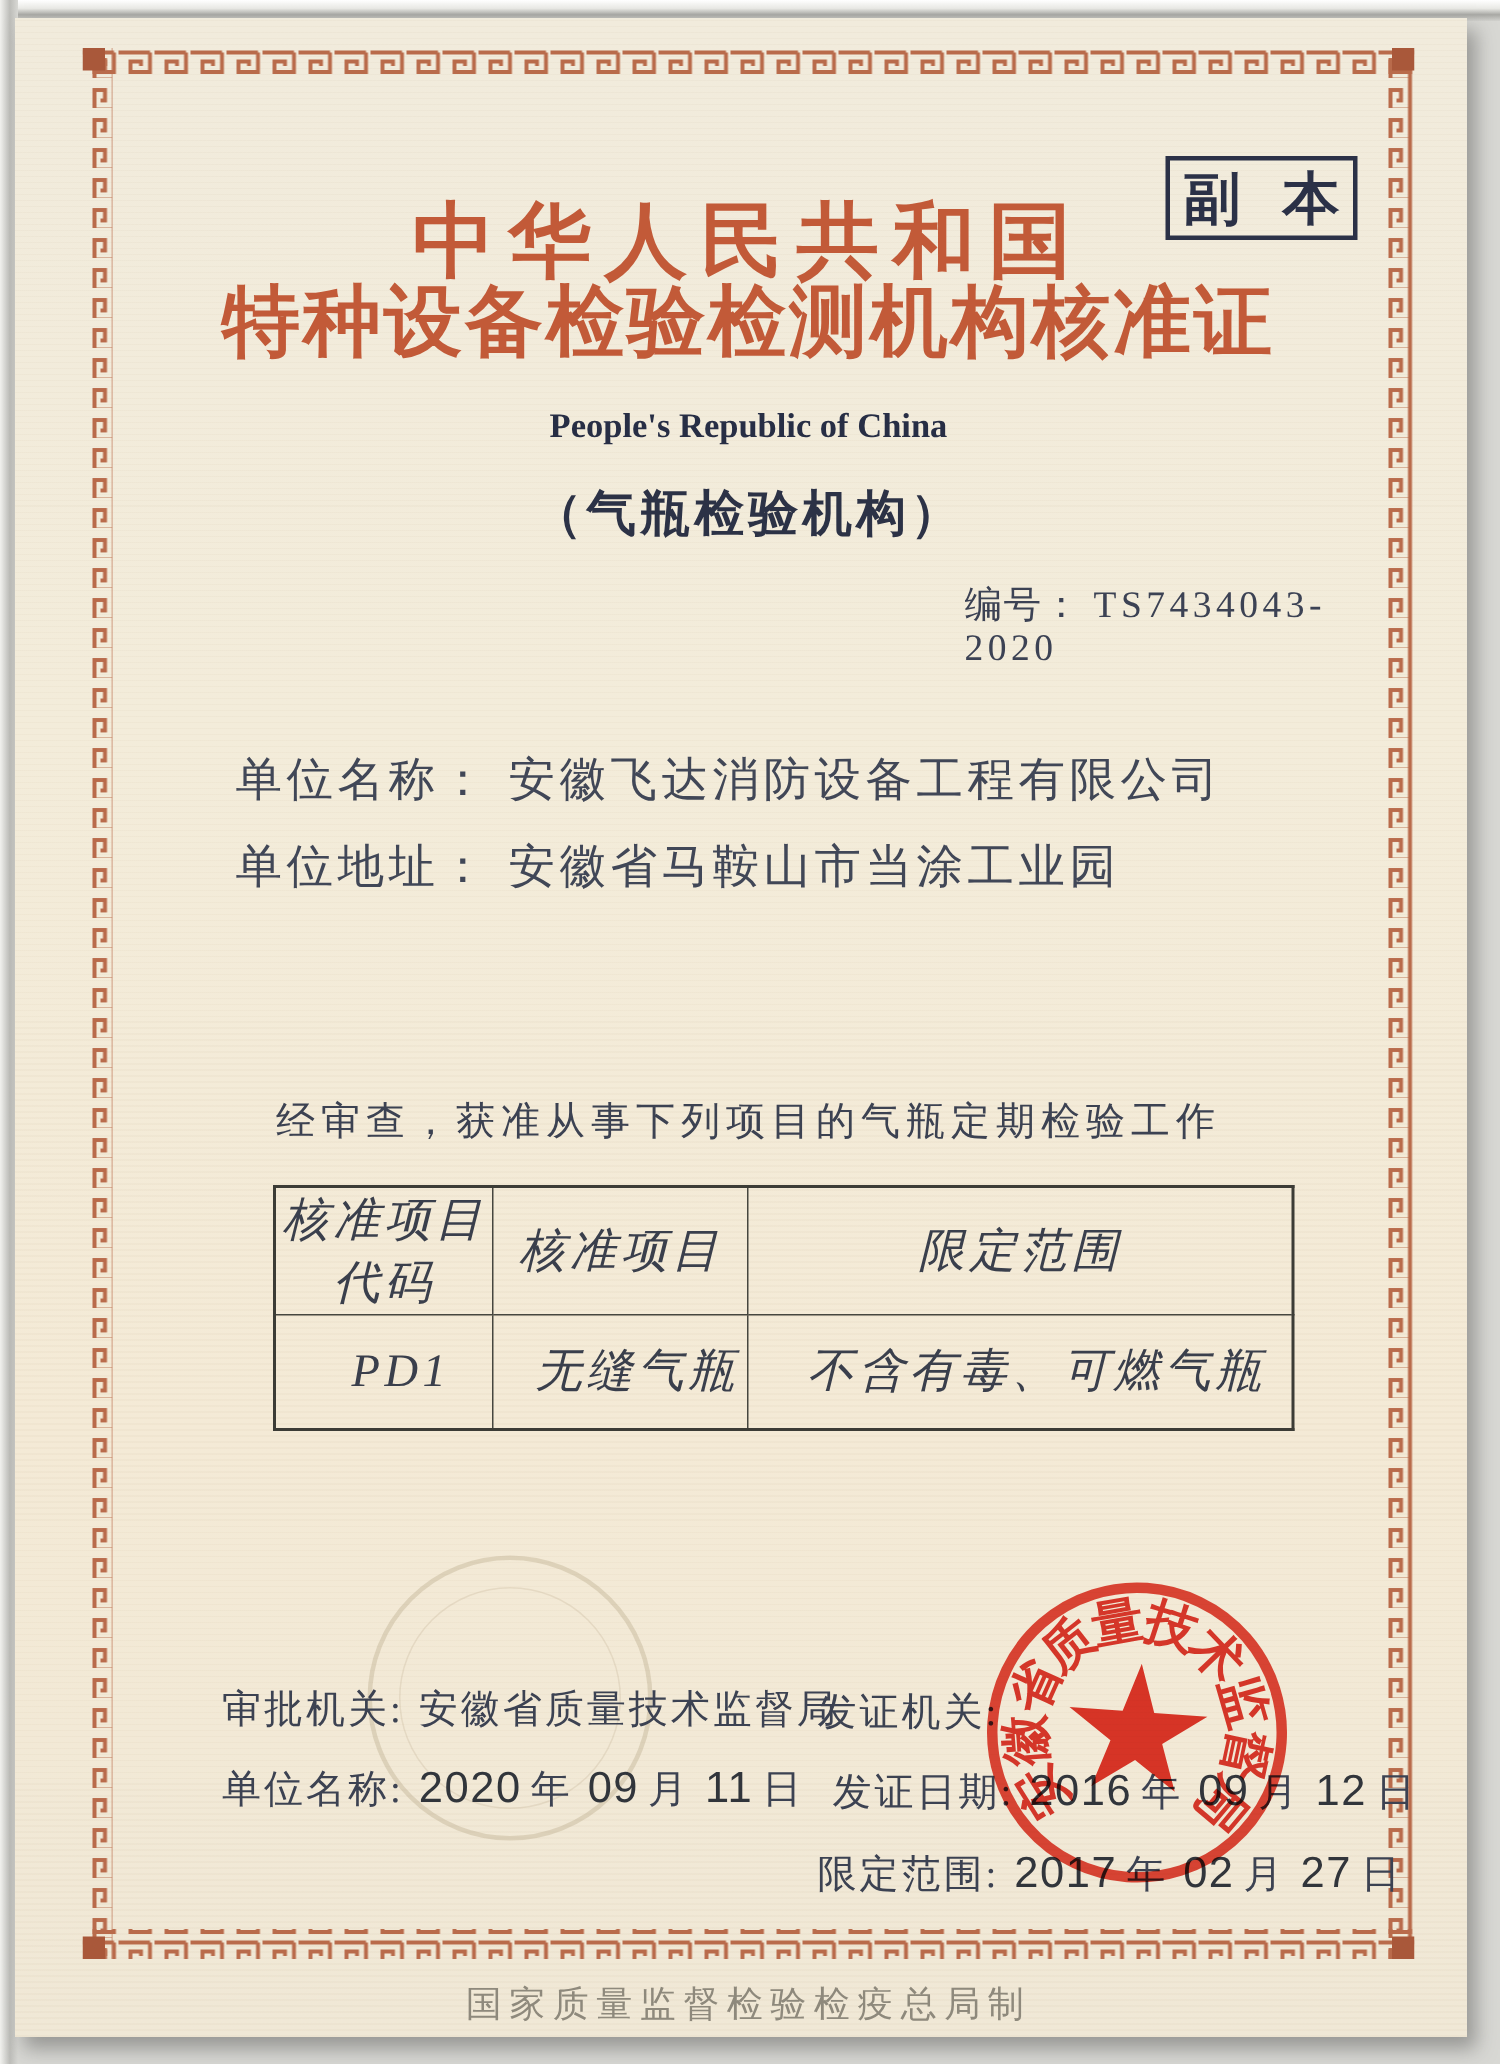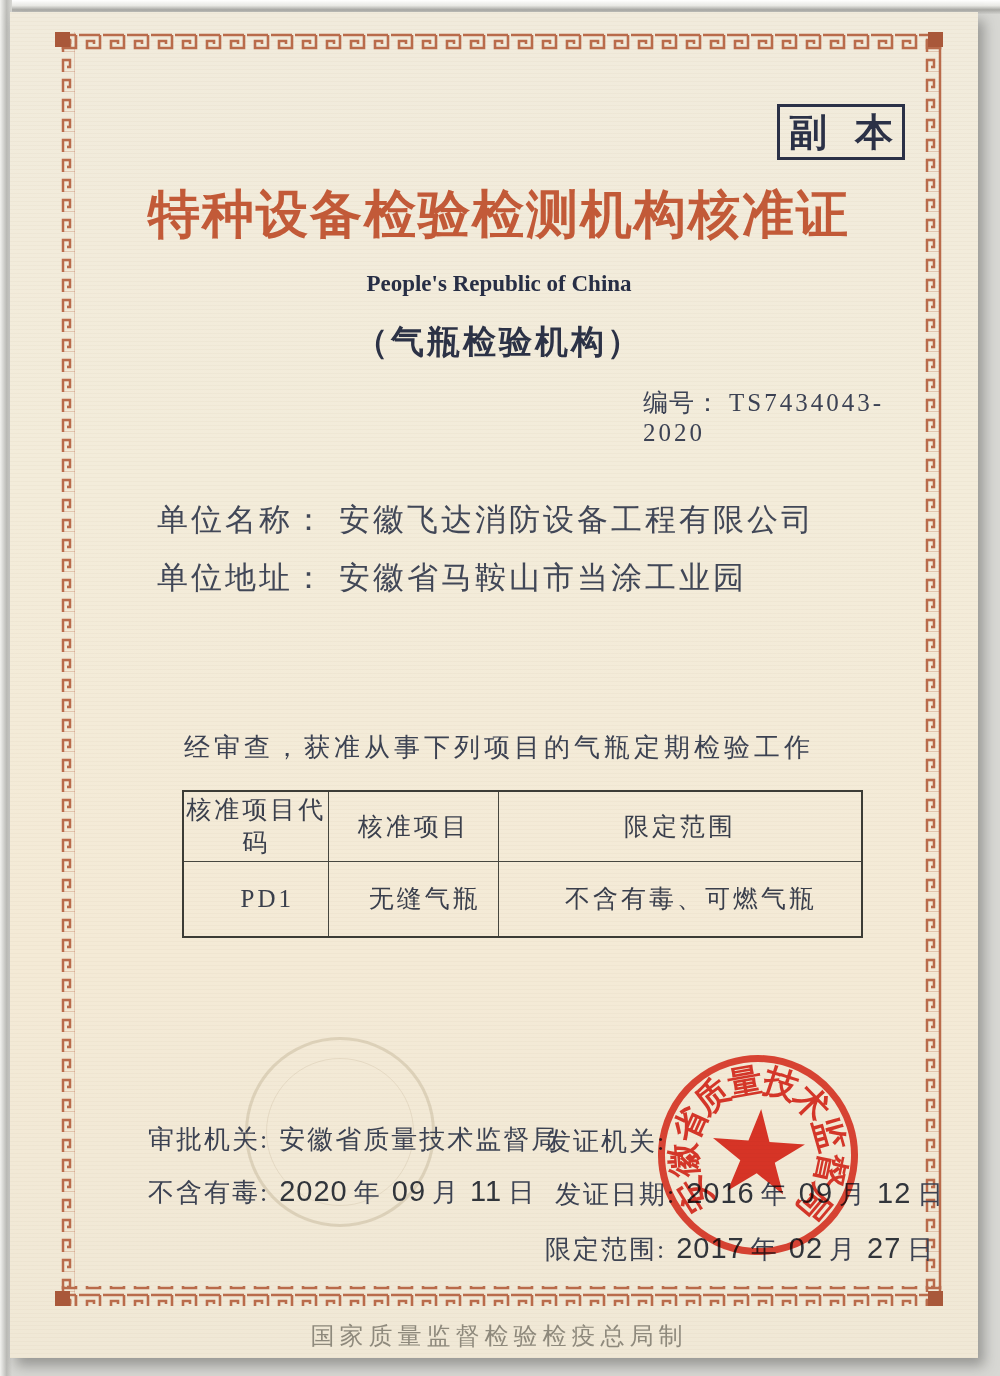--- a/index.html
+++ b/index.html
@@ -74,21 +74,21 @@
   .org-line .val { margin-left:12px; }
 
   .statement {
     position:absolute; left:0; top:698px; width:100%; text-align:center;
     font-size:26px; color:#3c4252; letter-spacing:4px;
   }
 
   .items-table {
     position:absolute; left:127px; top:758px; width:681px; height:148px;
     border-collapse:collapse; table-layout:fixed;
-    font-size:25px; color:#3a3f4c;
+    font-size:31px; color:#3a3f4c;font-style:italic;
   }
   .items-table th, .items-table td {
     border:1.6px solid #46463f; text-align:center; vertical-align:middle;
     font-weight:normal; letter-spacing:3px;
   }
   .items-table { border:2.5px solid #3c3c36; }
   .items-table th { height:70px; }
   .items-table td { height:76px;padding-left:22px; }
   .col-code { width:21.5%; } .col-item { width:25%; } .col-scope { width:53.5%; }
 
@@ -169,20 +169,21 @@
       <rect x="873" y="1259" width="15" height="15" fill="#a9583a"></rect>
     </svg>
 
     <div class="content">
 
       <div class="copy-box">
         <span>副</span>
         <span>本</span>
       </div>
 
+      <div class="title-cn1">中华人民共和国</div>
       <div class="title-cn2">特种设备检验检测机构核准证</div>
       <div class="title-en2">People's Republic of China</div>
       <div class="subtitle">（气瓶检验机构）</div>
 
       <div class="number-line">
         <span>编号：</span><span class="num-val">TS7434043-2020</span>
       </div>
 
       <div class="org-line org-name-line">
         <span>单位名称：</span><span class="val">安徽飞达消防设备工程有限公司</span>
@@ -215,21 +216,21 @@
         </tbody>
       </table>
 
       <div class="emboss"></div>
 
       <div class="field-line approving-line">
         <span>审批机关:</span><span class="val">安徽省质量技术监督局</span>
       </div>
 
       <div class="field-line valid-line">
-        <span>不含有毒:</span><span class="date-num">2020</span><span class="date-unit">年</span><span class="date-num">09</span><span class="date-unit">月</span><span class="date-num">11</span><span class="date-unit">日</span>
+        <span>单位名称:</span><span class="date-num">2020</span><span class="date-unit">年</span><span class="date-num">09</span><span class="date-unit">月</span><span class="date-num">11</span><span class="date-unit">日</span>
       </div>
 
       <div class="field-line issuing-line">
         <span>发证机关:</span>
       </div>
 
       <div class="field-line issue-date-line">
         <span>发证日期:</span><span class="date-num">2016</span><span class="date-unit">年</span><span class="date-num">09</span><span class="date-unit">月</span><span class="date-num">12</span><span class="date-unit">日</span>
       </div>
 

